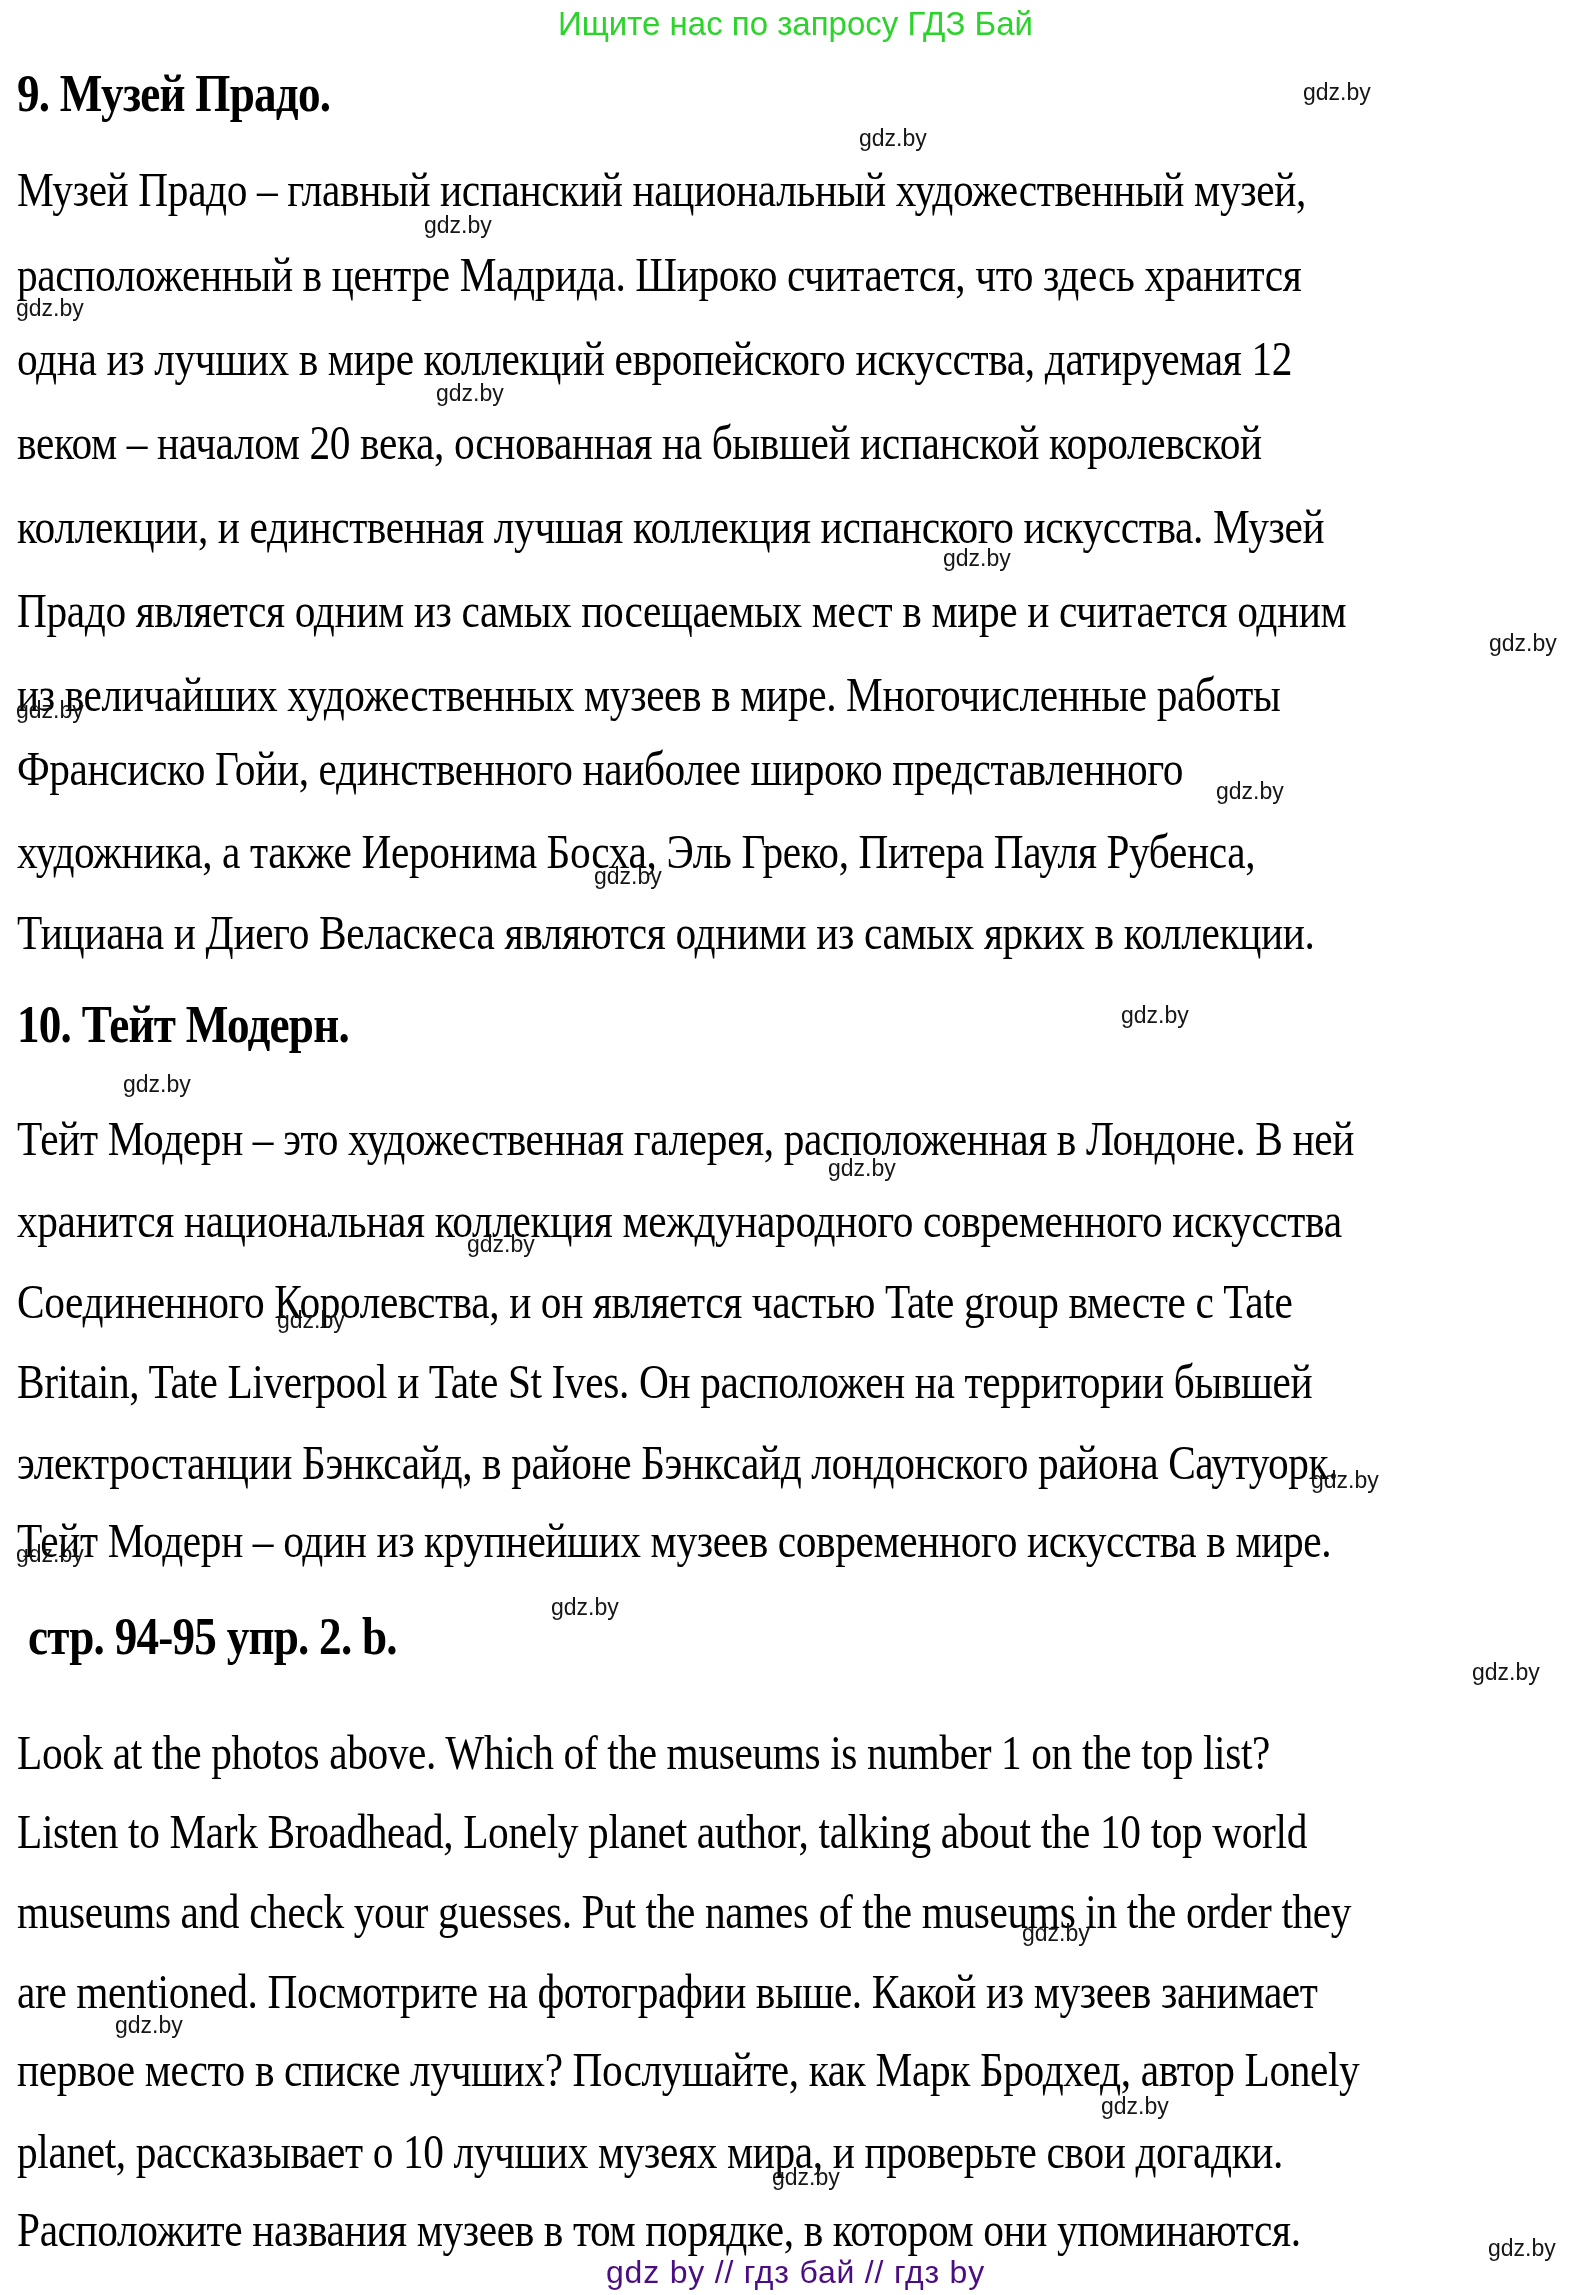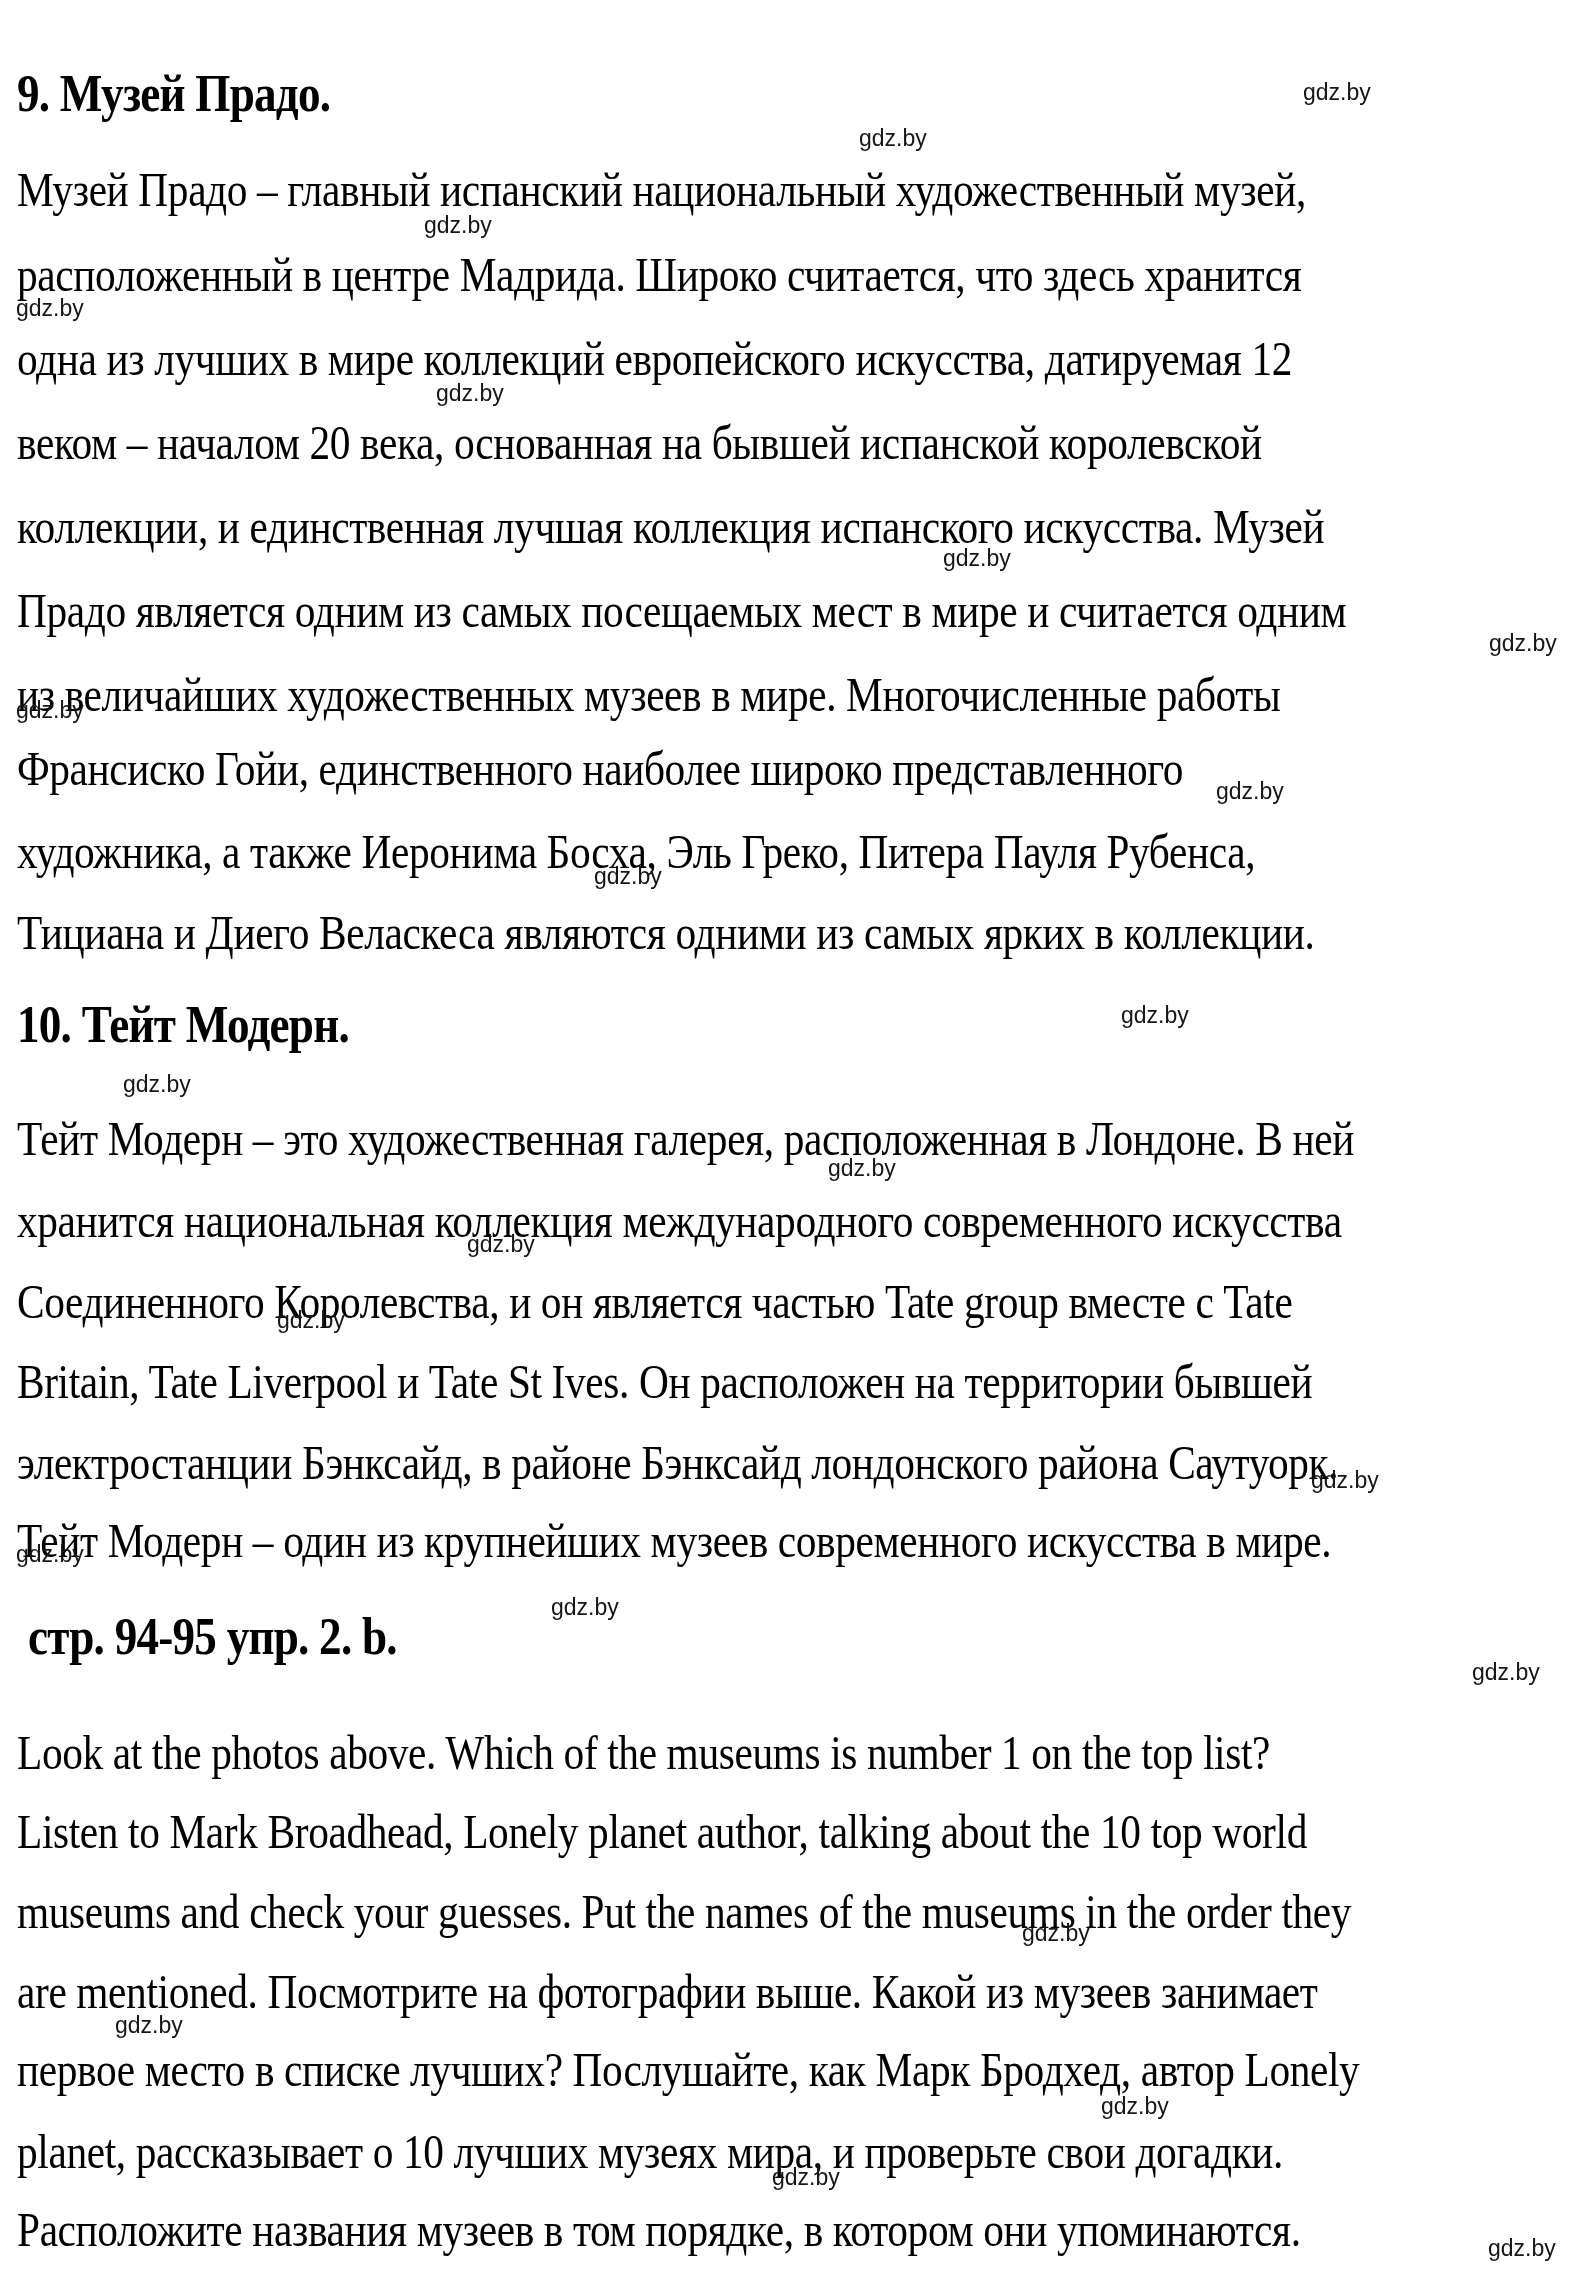--- a/index.html
+++ b/index.html
@@ -63,20 +63,21 @@
     font-family: Liberation Sans, sans-serif;
     font-size: 23px;
     color: #161616;
     white-space: nowrap;
   }
 </style>
 </head>
 <body>
 
 <div class="page" style="background: rgb(255, 255, 255);">
+  <div class="promo-banner" style="color: rgb(43, 211, 43);">Ищите нас по запросу ГДЗ Бай</div>
 
   <div>
       <div class="heading" style="left: 17.4px; top: 63px;">9. Музей Прадо.</div>
       <div class="line" style="left: 17.4px; top: 162px;">Музей Прадо – главный испанский национальный художественный музей,</div>
       <div class="line" style="left: 17.4px; top: 247px;">расположенный в центре Мадрида. Широко считается, что здесь хранится</div>
       <div class="line" style="left: 17.4px; top: 331px;">одна из лучших в мире коллекций европейского искусства, датируемая 12</div>
       <div class="line" style="left: 17.4px; top: 415px;">веком – началом 20 века, основанная на бывшей испанской королевской</div>
       <div class="line" style="left: 17.4px; top: 499px;">коллекции, и единственная лучшая коллекция испанского искусства. Музей</div>
       <div class="line" style="left: 17.4px; top: 583px;">Прадо является одним из самых посещаемых мест в мире и считается одним</div>
       <div class="line" style="left: 17.4px; top: 667px;">из величайших художественных музеев в мире. Многочисленные работы</div>
@@ -117,14 +118,15 @@
       <div class="watermark" style="left: 16px; top: 1541px;">gdz.by</div>
       <div class="watermark" style="left: 551px; top: 1594px;">gdz.by</div>
       <div class="watermark" style="left: 1472px; top: 1659px;">gdz.by</div>
       <div class="watermark" style="left: 1022px; top: 1920px;">gdz.by</div>
       <div class="watermark" style="left: 115px; top: 2012px;">gdz.by</div>
       <div class="watermark" style="left: 1101px; top: 2093px;">gdz.by</div>
       <div class="watermark" style="left: 772px; top: 2164px;">gdz.by</div>
       <div class="watermark" style="left: 1488px; top: 2235px;">gdz.by</div>
     </div>
 
+  <div class="footer-banner" style="color: rgb(75, 13, 130);">gdz by  //  гдз бай  //  гдз by</div>
 </div>
 
 
 </body></html>

